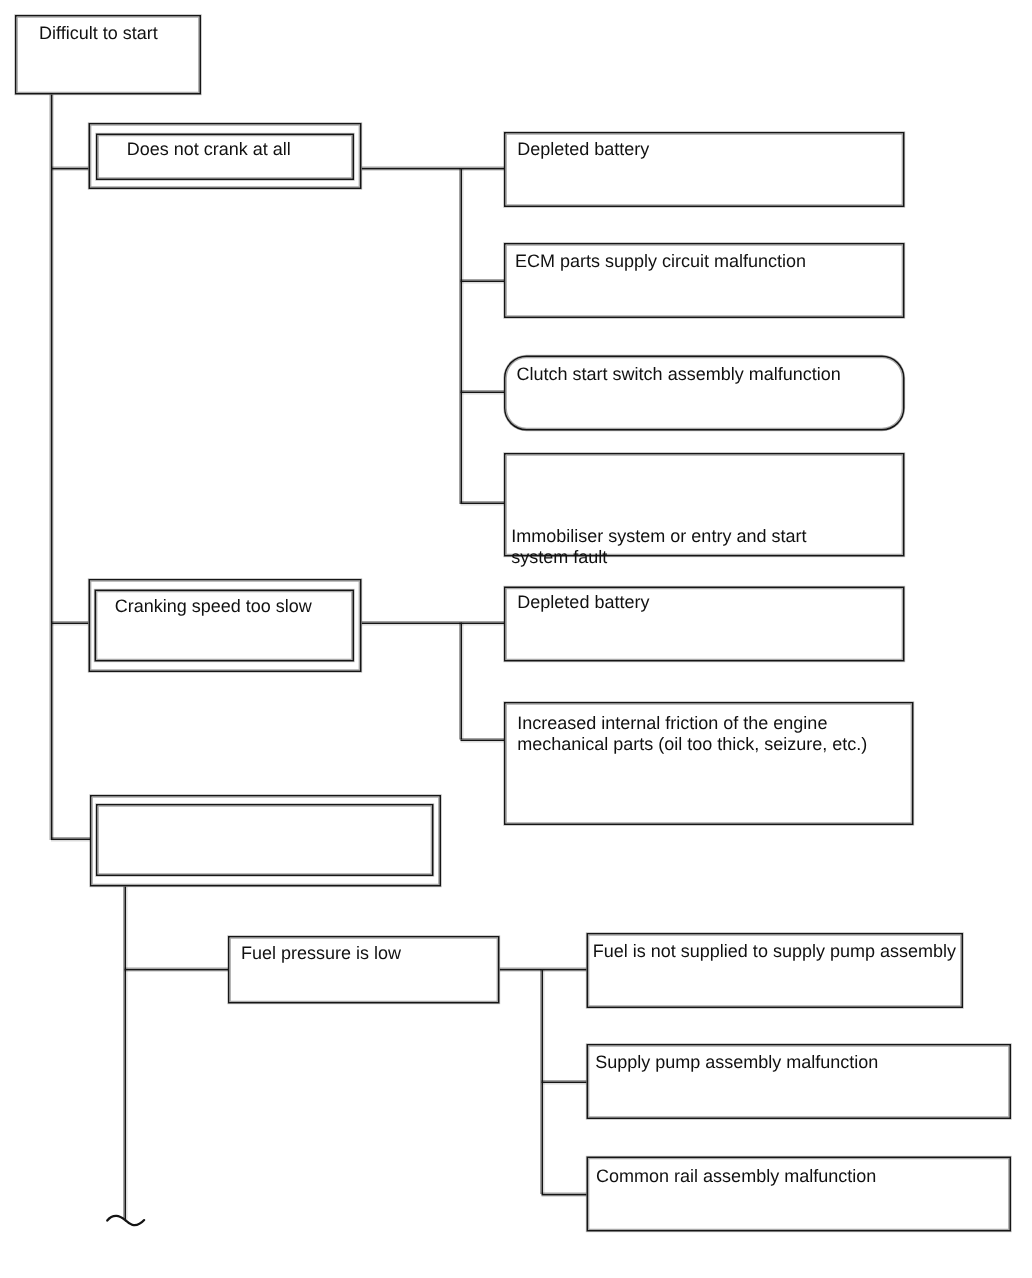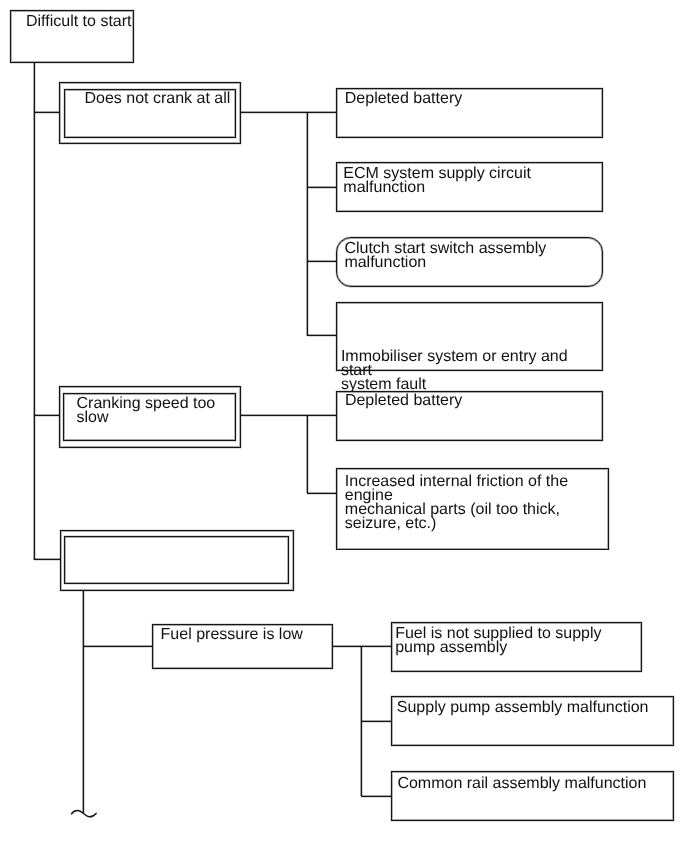--- a/index.html
+++ b/index.html
@@ -2,21 +2,21 @@
 <html><head>
 <meta charset="utf-8">
 <title>Difficult to start</title>
 <style>
   html,body{margin:0;padding:0;background:#ffffff;}
   body{width:688px;height:852px;font-family:"Liberation Sans",sans-serif;color:#000;-webkit-font-smoothing:antialiased;text-rendering:geometricPrecision;}
   #stage{position:relative;width:688px;height:852px;overflow:hidden;background:#fff;}
   .box{position:absolute;box-sizing:border-box;border:1px solid #151515;background:#fff;box-shadow:inset 0 0 0 0.9px rgba(0,0,0,0.34),0 0 0 0.45px rgba(0,0,0,0.28);}
   .dbl{position:absolute;box-sizing:border-box;border:1px solid #151515;background:#fff;box-shadow:inset 0 0 0 0.9px rgba(0,0,0,0.34),0 0 0 0.45px rgba(0,0,0,0.28);}
   .dbl>.inner{position:absolute;box-sizing:border-box;border:1px solid #151515;background:#fff;box-shadow:inset 0 0 0 0.9px rgba(0,0,0,0.34),0 0 0 0.45px rgba(0,0,0,0.28);}
-  .lbl{position:absolute;font-size:16px;line-height:14px;white-space:pre-line;color:#111;transform:translateZ(0);}
+  .lbl{position:absolute;font-size:12px;line-height:14px;white-space:pre-line;color:#111;transform:translateZ(0);}
   .ln{position:absolute;background:#151515;}
   .hln{height:1px;box-shadow:0 -1px 0 rgba(0,0,0,0.36),0 1px 0 rgba(0,0,0,0.14);}
   .vln{width:1px;box-shadow:-1px 0 0 rgba(0,0,0,0.36),1px 0 0 rgba(0,0,0,0.14);}
 </style>
 </head>
 <body>
 
 <div id="stage">
 
   <div class="ln vln" style="left:33.6px;top:62px;height:498px;"></div>
@@ -43,39 +43,39 @@
   <div class="ln hln" style="left:361px;top:796px;width:30.5px;"></div>
 
   <svg class="squiggle" width="40" height="20" viewBox="0 0 40 20" style="position:absolute;left:64.6px;top:804px;" aria-hidden="true">
     <path d="M 6.5 9.7 C 8.4 7.3 10.5 6.5 12.6 6.6 C 15.1 6.7 16.7 8.0 18.6 9.5 C 20.6 11.1 22.0 12.6 24.2 12.8 C 26.9 13.0 29.2 11.5 31.1 9.4" fill="none" stroke="#141414" stroke-width="1.5" stroke-linecap="round"></path>
   </svg>
 
   <div class="box" style="left:9.5px;top:9.5px;width:124px;height:53px;">
     <div class="lbl" style="left:15.5px;top:4.2px;">Difficult to start</div>
   </div>
 
-  <div class="dbl" style="left:59px;top:82.3px;width:182px;height:62px;">
+  <div class="dbl" style="left:59px;top:82.3px;width:182px;height:44px;">
     <div class="inner" style="left:3.6px;top:5.6px;right:3.6px;bottom:5.2px;"></div>
     <div class="lbl" style="left:24.5px;top:8.3px;">Does not crank at all</div>
   </div>
 
   <div class="dbl" style="left:58.5px;top:386px;width:182px;height:61.5px;">
     <div class="inner" style="left:3.6px;top:5.6px;right:3.6px;bottom:5.2px;"></div>
     <div class="lbl" style="left:17px;top:10px;">Cranking speed too slow</div>
   </div>
 
   <div class="dbl" style="left:59.5px;top:529.5px;width:234px;height:61px;">
     <div class="inner" style="left:3.6px;top:5.6px;right:3.6px;bottom:5.2px;"></div>
   </div>
 
   <div class="box" style="left:336px;top:88px;width:267px;height:49.5px;">
     <div class="lbl" style="left:7.8px;top:2.6px;">Depleted battery</div>
   </div>
   <div class="box" style="left:335.5px;top:162px;width:267px;height:49.5px;">
-    <div class="lbl" style="left:6.8px;top:3.8px;">ECM system supply circuit malfunction</div>
+    <div class="lbl" style="left:6.8px;top:3.8px;">ECM parts supply circuit malfunction</div>
   </div>
   <div class="box" style="left:335.5px;top:237px;width:267px;height:49.5px;border-radius:15px;">
     <div class="lbl" style="left:7.9px;top:3.8px;">Clutch start switch assembly malfunction</div>
   </div>
   <div class="box" style="left:335.5px;top:302px;width:267px;height:68.5px;">
     <div class="lbl" style="left:4.4px;top:3px;margin-top:44px;">Immobiliser system or entry and start
 system fault</div>
   </div>
 
   <div class="box" style="left:335.5px;top:391px;width:267px;height:49.5px;">

